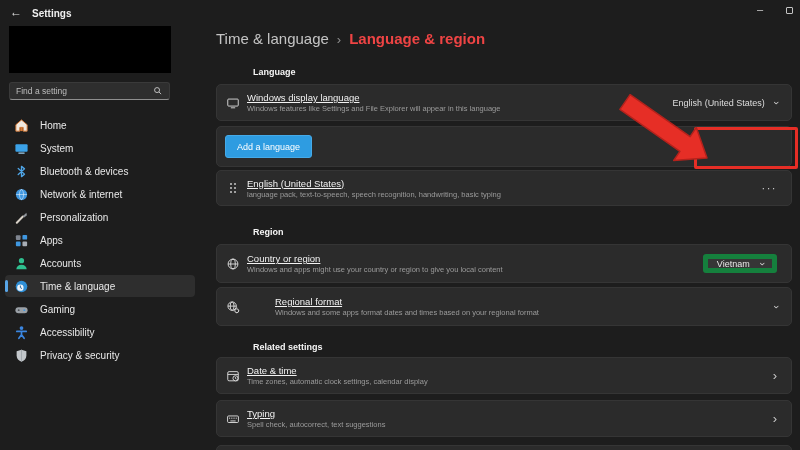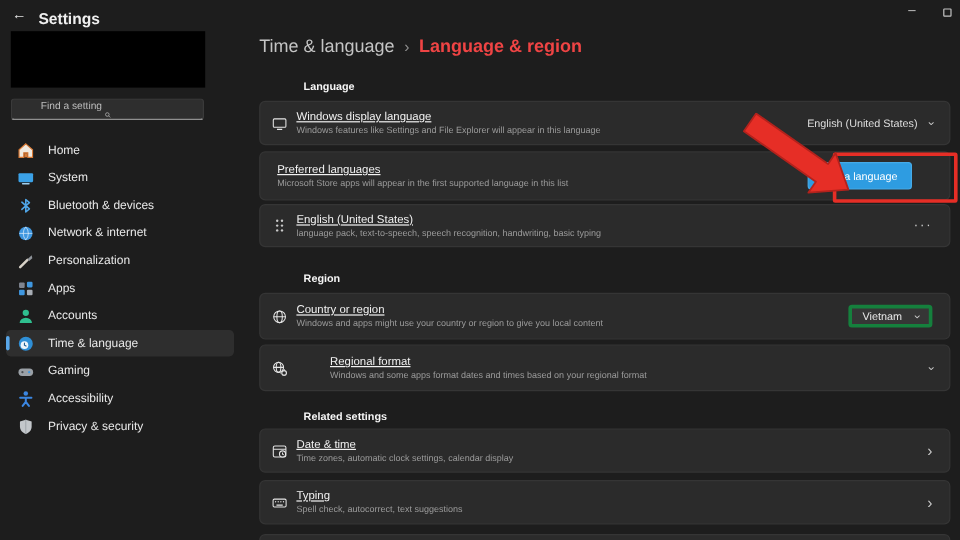--- a/index.html
+++ b/index.html
@@ -7,30 +7,30 @@
   body {
     position:relative;
     background:#1d1d1d;
     font-family:"Liberation Sans", sans-serif;
     color:#f2f2f2;
     -webkit-font-smoothing:antialiased;
   }
 
   
   .back-btn { position:absolute; left:10px; top:5px; font-size:12px; color:#e0e0e0; cursor:pointer; }
-  .app-title { position:absolute; left:32px; top:8px; font-size:13px; font-weight:bold; color:#f0f0f0; }
+  .app-title { position:absolute; left:32px; top:8px; font-size:10px; font-weight:bold; color:#f0f0f0; }
   .win-min { position:absolute; left:752px; top:2px; width:16px; height:16px; font-size:11px; color:#cfcfcf; text-align:center; line-height:14px; }
   .win-max { position:absolute; left:786px; top:7px; width:7px; height:7px; border:1px solid #c4c4c4; border-radius:1px; }
 
   
   .redacted { position:absolute; left:9px; top:26px; width:162px; height:47px; background:#000; }
   .searchbox {
     position:absolute; left:9px; top:82px; width:161px; height:18px;
     background:#2e2e2e; border:1px solid #3a3a3a; border-bottom:1px solid #8f8f8f;
-    border-radius:3px; display:flex; align-items:center; padding:0 6px;flex-direction:column;
+    border-radius:3px; display:flex; align-items:center; padding:0 6px;
   }
   .searchbox input {
     flex:1; background:transparent; border:none; outline:none;
     font-family:"Liberation Sans", sans-serif; font-size:8.5px; color:#cfcfcf;
   }
   .searchbox input::placeholder { color:#bdbdbd; }
   .nav { position:absolute; left:5px; top:114px; width:190px; }
   .nav-item {
     height:22px; margin-bottom:1px; display:flex; align-items:center;
     border-radius:4px; padding-left:9px; cursor:pointer; position:relative;
@@ -56,21 +56,21 @@
     background:#2b2b2b; border:1px solid #353535; border-radius:5px;
     display:flex; align-items:center; padding:0 14px 0 8px;
   }
   .icon-box { width:16px; display:flex; justify-content:center; margin-right:6px; flex:0 0 16px; }
   .texts { flex:1; min-width:0; }
   .row-title { font-size:9.5px; color:#f2f2f2; line-height:11px;text-decoration:underline; }
   .row-sub { font-size:7.5px; color:#9b9b9b; line-height:9px; margin-top:1px; }
 
   .dd-plain { display:flex; align-items:center; gap:9px; font-size:9px; color:#dedede; cursor:pointer; }
   .dd-box {
-    background:#363636; border:3px solid #15803d; border-radius:3px;
+    background:#363636; border:5px solid #15803d; border-radius:3px;
     height:19px; display:flex; align-items:center; padding:0 9px;
     font-size:9px; color:#e8e8e8; gap:10px; cursor:pointer;
   }
   .chev-d { display:inline-block; transform:rotate(90deg); font-size:10px; color:#cfcfcf; line-height:10px; }
   .chev-r { font-size:13px; color:#c8c8c8; cursor:pointer; }
   .expander-chev { margin-left:12px; }
   .ellipsis { font-size:11px; color:#d0d0d0; letter-spacing:1.5px; cursor:pointer; }
 
   .btn-accent {
     height:23px; padding:0 11px; background:#2e9ce1; border:1px solid #45aae8;
@@ -212,24 +212,20 @@
     <div class="row-title">Windows display language</div>
     <div class="row-sub">Windows features like Settings and File Explorer will appear in this language</div>
   </span>
   <span class="dd-plain">
     <span>English (United States)</span>
     <span class="chev-d">›</span>
   </span>
 </div>
 
 <div class="card" style="top:126px; height:41px;">
-  <span class="texts" style="padding-left:6px;">
-    <div class="row-title">Preferred languages</div>
-    <div class="row-sub">Microsoft Store apps will appear in the first supported language in this list</div>
-  </span>
   <button class="btn-accent">Add a language</button>
 </div>
 
 <div class="card" style="top:170px; height:36px;">
   <span class="icon-box">
     <svg width="12" height="14" viewBox="0 0 12 14">
       <circle cx="4" cy="3" r="1" fill="#c9c9c9"></circle>
         <circle cx="8" cy="3" r="1" fill="#c9c9c9"></circle>
       <circle cx="4" cy="7" r="1" fill="#c9c9c9"></circle>
         <circle cx="8" cy="7" r="1" fill="#c9c9c9"></circle>

